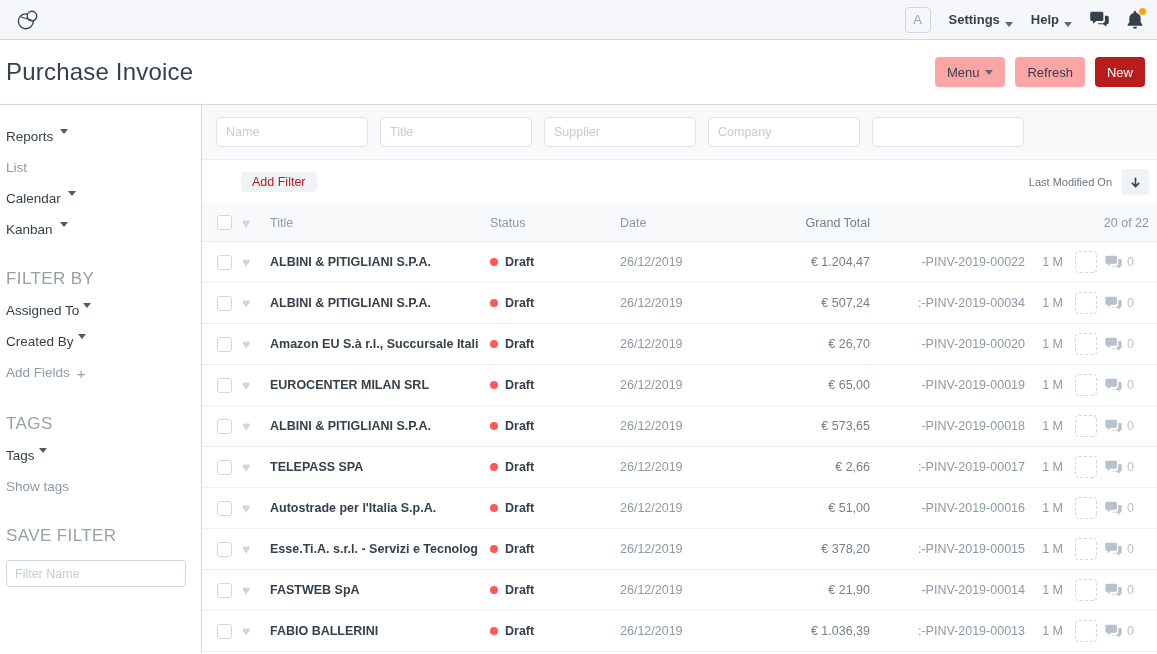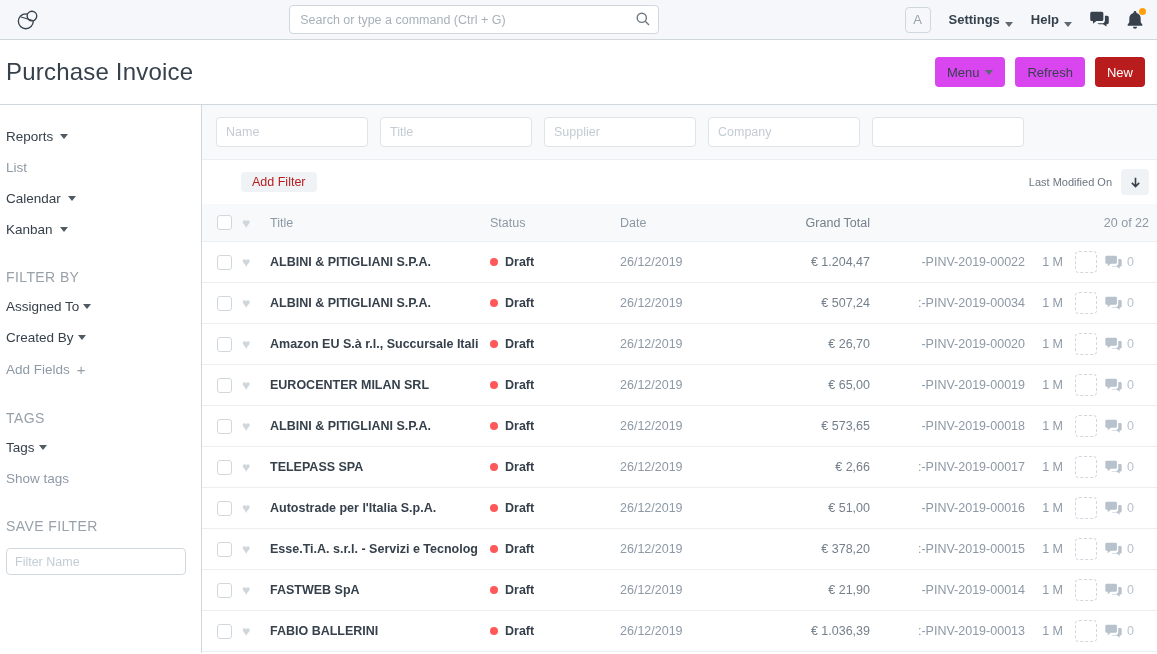--- a/index.html
+++ b/index.html
@@ -30,33 +30,33 @@
     border-radius:50%; background:#ffa00a; }
 
   
   .page-header { height:65px; display:flex; align-items:center; padding:0 12px 0 6px;
     border-bottom:1px solid #d1d8dd; }
   .page-title { font-size:24px; font-weight:500; color:#36414c; letter-spacing:.2px; }
   .header-actions { margin-left:auto; display:flex; align-items:center; gap:10px; }
   .btn { height:30px; padding:0 12px; border:none; border-radius:4px; font-size:13px;
     font-family:"Liberation Sans", sans-serif; cursor:pointer; display:inline-flex;
     align-items:center; gap:6px; }
-  .btn-default { background:#d946ef; color:#36414c; }
+  .btn-default { background:#fca5a5; color:#36414c; }
   .btn-primary { background:#b91c1c; color:#fff; font-weight:500; }
 
   
   .content { display:flex; height:548px; }
   .sidebar { width:201px; flex:0 0 201px; padding:24px 10px 0 6px; }
   .main { flex:1; border-left:1px solid #d1d8dd; }
 
   
-  .sb-item { display:flex; align-items:center; gap:7px; margin-bottom:16px; font-size:13.5px;
+  .sb-item { display:flex; align-items:flex-start; gap:7px; margin-bottom:16px; font-size:13.5px;
     color:#36414c; cursor:pointer; }
   .sb-item.gray { color:#8d99a6; }
-  .sb-label { font-size:14px; color:#98a1a9; letter-spacing:.4px; margin:32px 0 14px;
+  .sb-label { font-size:17px; color:#98a1a9; letter-spacing:.4px; margin:32px 0 14px;
     text-transform:uppercase; }
   .sb-caret { width:0; height:0; border-left:4px solid transparent; border-right:4px solid transparent;
     border-top:5px solid #4f5a63; }
   .plus { color:#98a1a9; font-size:15px; }
   .filter-name-input { width:180px; height:27px; border:1px solid #d1d8dd; border-radius:4px;
     padding:0 8px; font-size:12.5px; font-family:"Liberation Sans", sans-serif; color:#36414c; }
   .filter-name-input::placeholder { color:#c3ccd3; }
 
   
   .filter-inputs { background:#f7f9fa; padding:12px 14px; display:flex; gap:12px;
@@ -106,27 +106,20 @@
 
 <header class="navbar">
   <div class="logo">
     <svg width="28" height="28" viewBox="0 0 32 32" fill="none" stroke="#36414c" stroke-width="1.5">
       <circle cx="13.5" cy="17.5" r="8.5" fill="#f5f7fa"></circle>
       <circle cx="20.5" cy="11.5" r="5.5" fill="#f5f7fa"></circle>
       <path d="M8 12.5 L21.5 16.5" stroke-width="1.2"></path>
     </svg>
   </div>
   <div class="nav-spacer"></div>
-  <div class="search-wrap">
-    <input type="text" placeholder="Search or type a command (Ctrl + G)" style="">
-    <svg class="search-icon" width="16" height="16" viewBox="0 0 16 16" fill="none" stroke="#6c7680" stroke-width="1.4">
-      <circle cx="6.8" cy="6.8" r="4.6"></circle>
-      <path d="M10.3 10.3 L14 14"></path>
-    </svg>
-  </div>
   <div class="nav-spacer"></div>
   <div class="nav-right">
     <div class="avatar">A</div>
     <div class="nav-item">
       <span>Settings</span>
       <span class="caret"></span>
     </div>
     <div class="nav-item">
       <span>Help</span>
       <span class="caret"></span>

